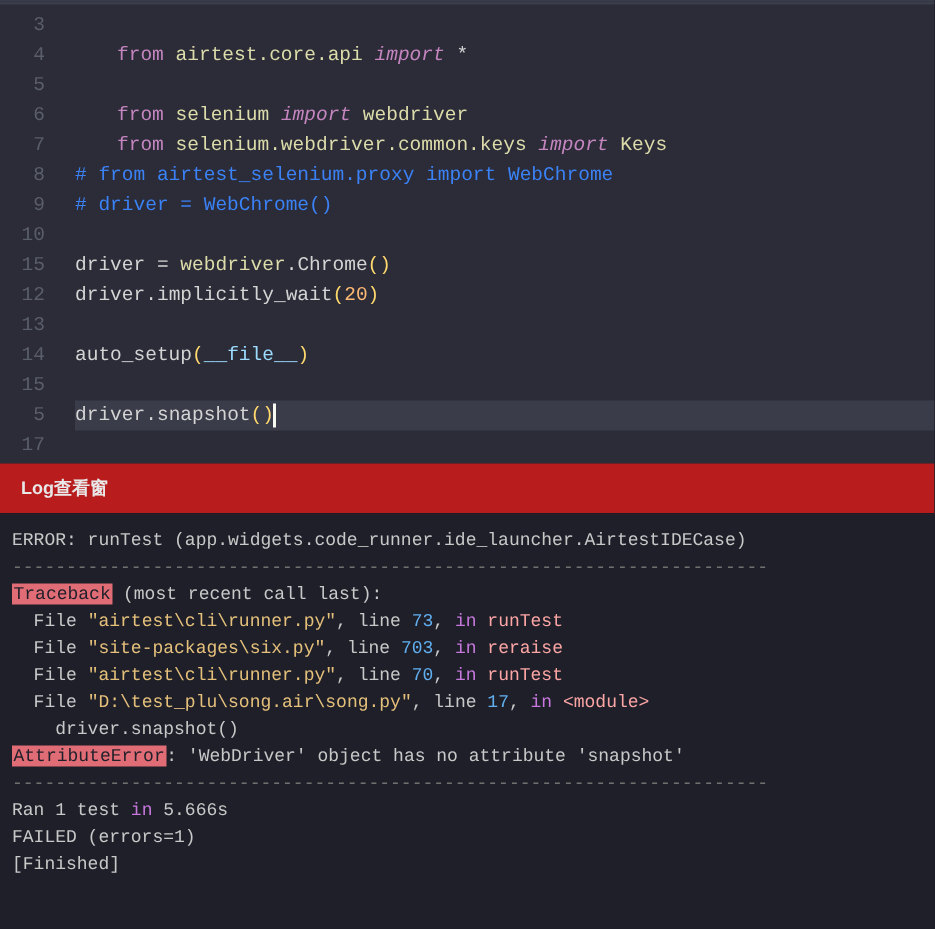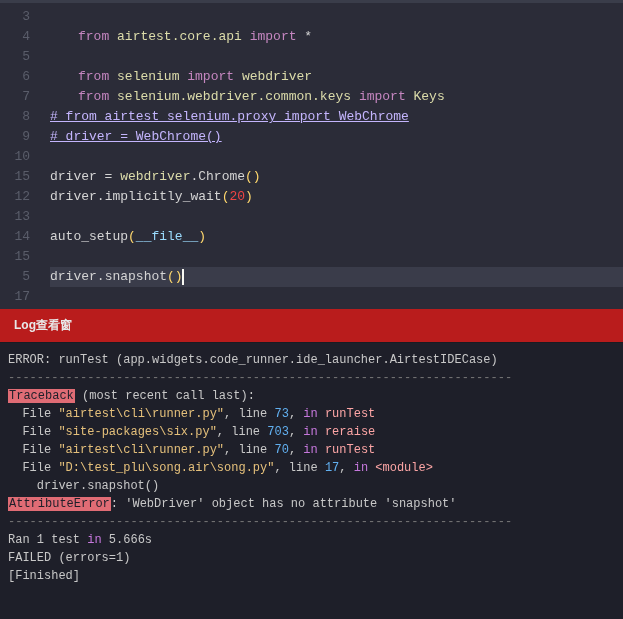--- a/index.html
+++ b/index.html
@@ -28,30 +28,30 @@
   }
   .gutter div { height: 20px; line-height: 20px; }
   .code {
     flex: 1;
     padding-top: 4px;
     padding-left: 10px;
     white-space: pre;
   }
   .code .line { height: 20px; line-height: 20px; display: block; }
   .code .line.hl { background: #3a3c4a; display: flex; align-items: center;}
-  .kw-import { color: #c586c0; }
+  .kw-import { color: #c586c0; font-style: italic; }
   .kw-from { color: #c586c0; margin-left: 28px; }
   .mod { color: #dcdcaa; }
   .op { color: #d4d4d4; }
   .star { color: #d4d4d4; }
-  .comment { color: #c4b5fd; text-decoration: underline; }
+  .comment { color: #3b82f6; }
   .ident { color: #d4d4d4; }
   .call { color: #d4d4d4; }
   .paren { color: #ffd86e; }
-  .num { color: #ef4444; margin-top: 16px; }
+  .num { color: #fdba74; margin-top: 16px; }
   .dunder { color: #9cdcfe; }
   .cursor-box {
     border: 1px solid #f8f8f2;
     display: inline-block;
     height: 16px;
     vertical-align: middle;
     margin-left: -1px;
   }
   .tab-indicator {
     height: 1px;

